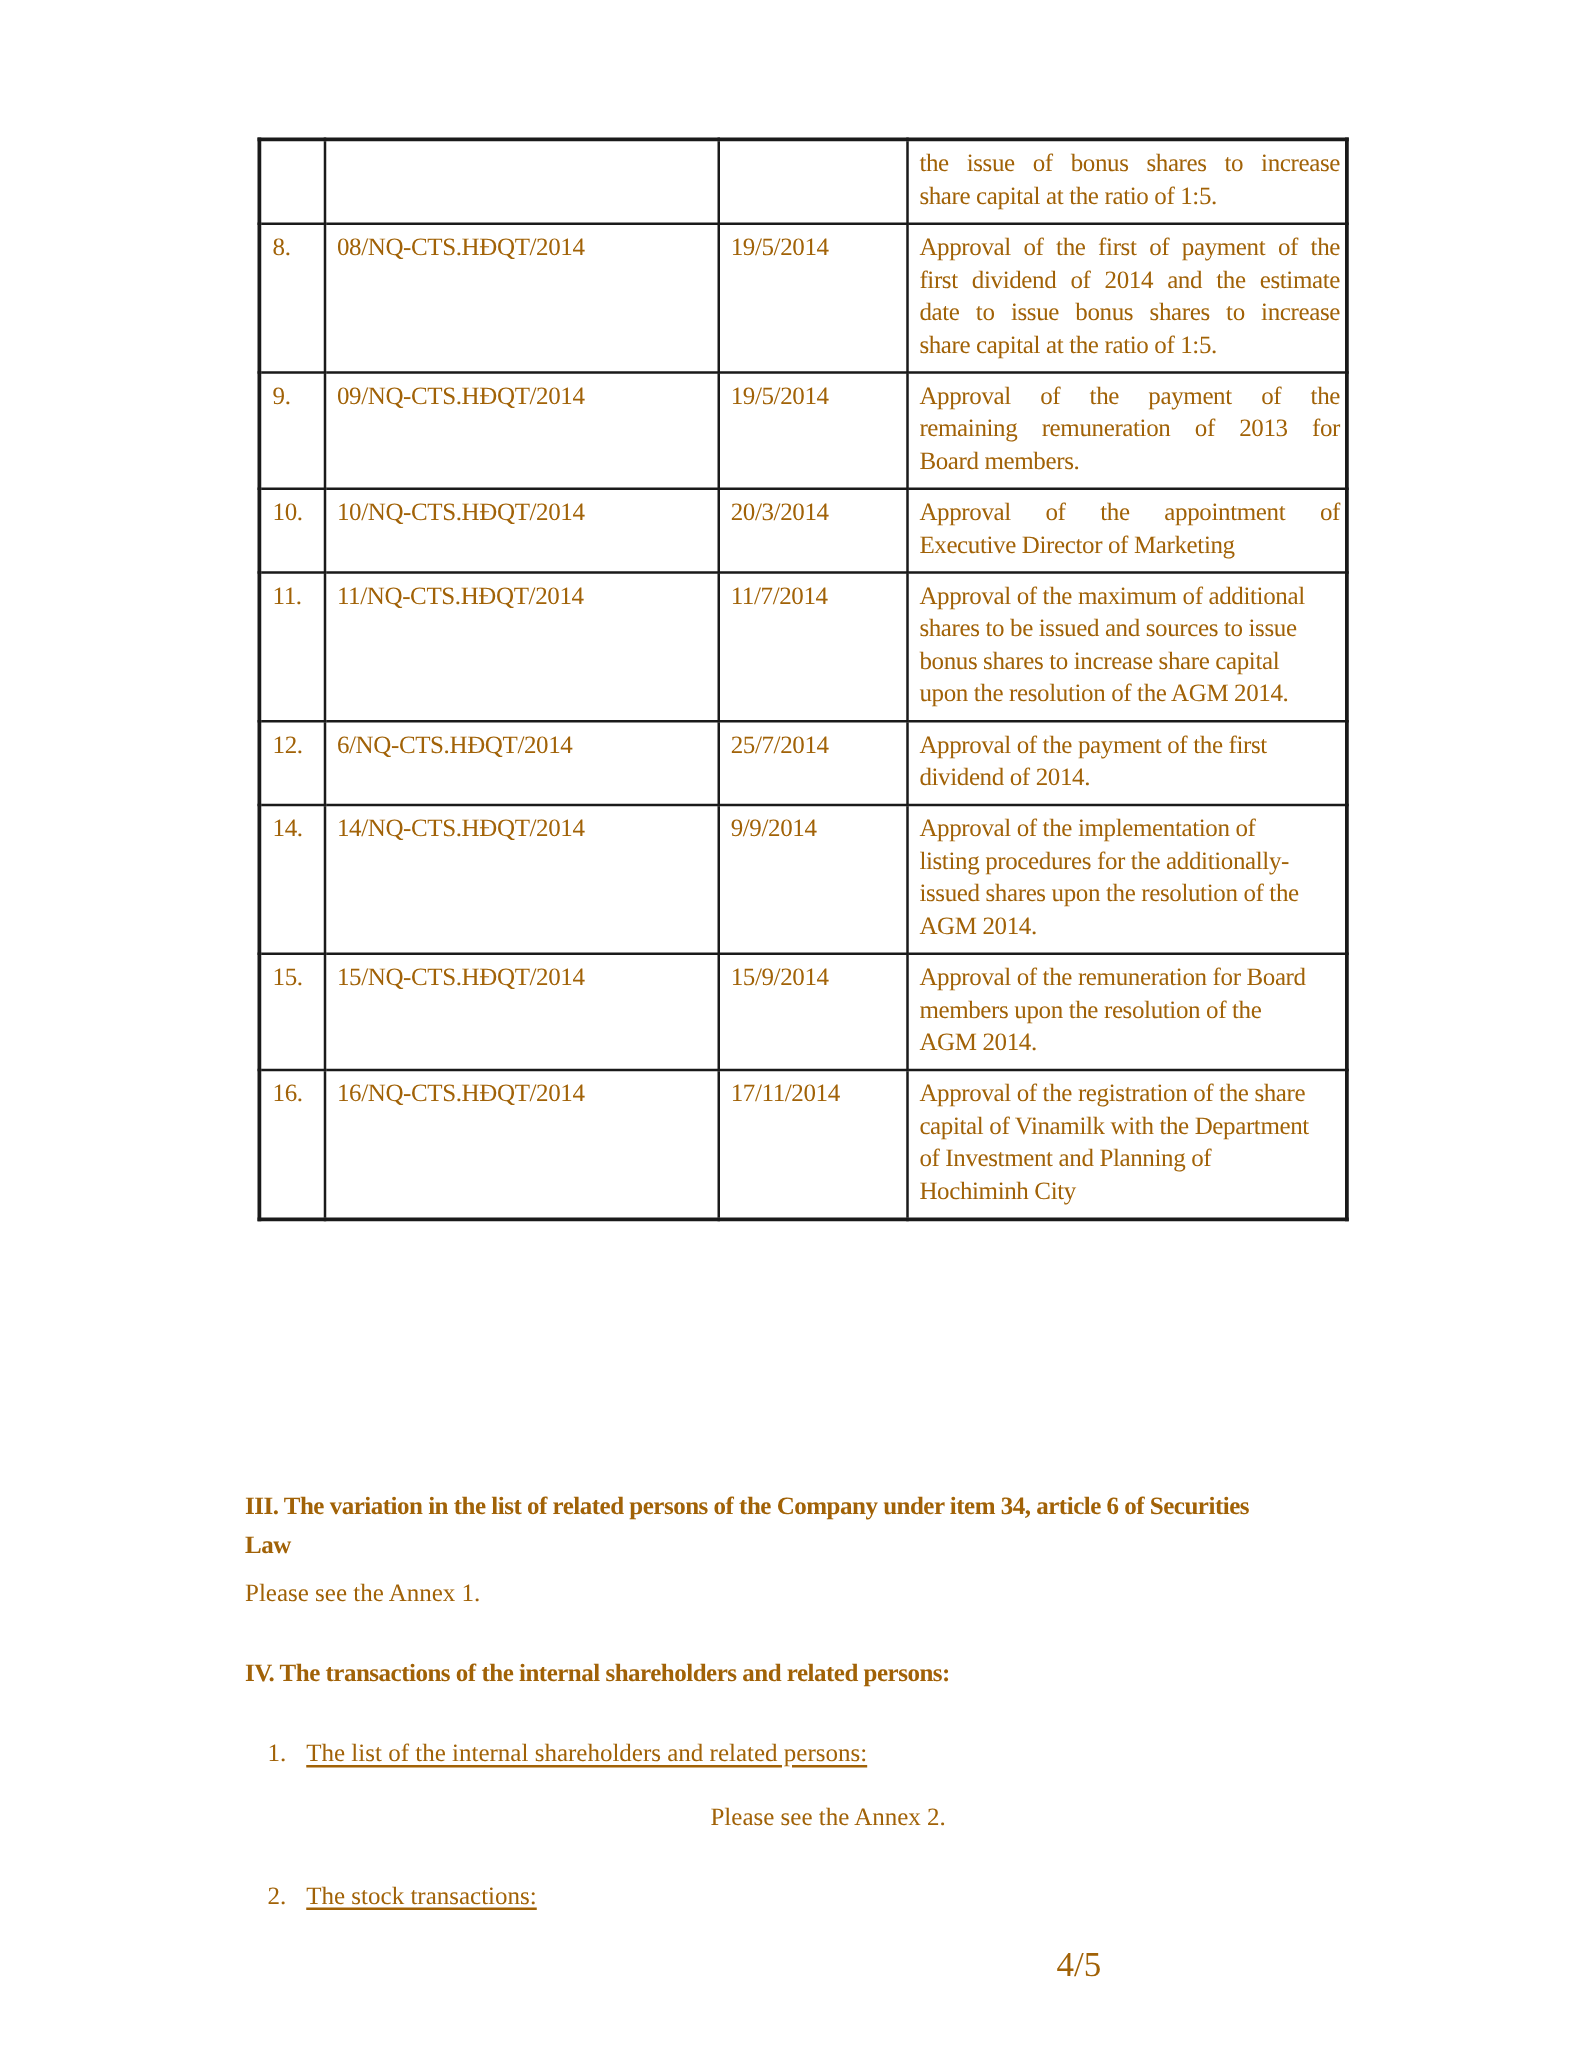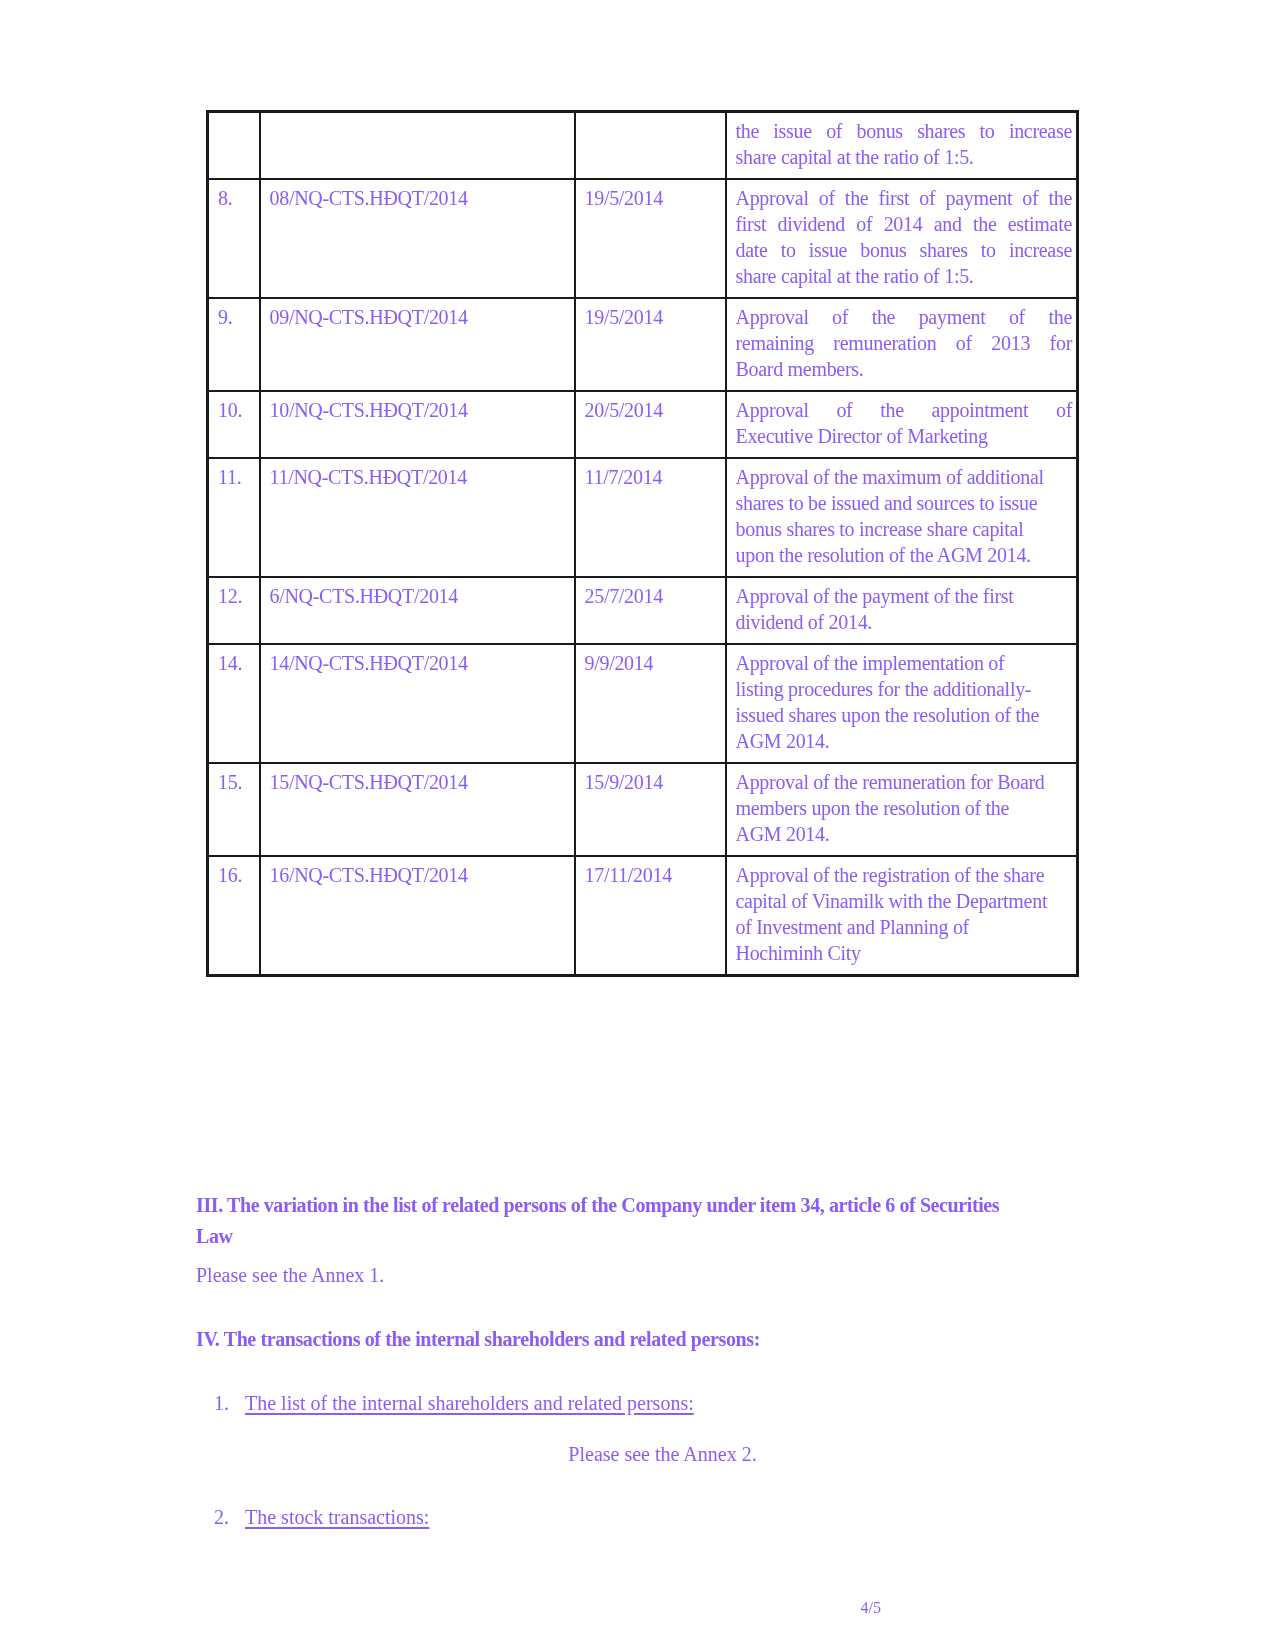--- a/index.html
+++ b/index.html
@@ -5,21 +5,21 @@
   html, body {
     margin: 0;
     padding: 0;
     background: #ffffff;
   }
   .page {
     position: relative;
     width: 1080px;
     height: 1650px;
     background: #ffffff;
-    color: #8b5cf6;
+    color: #a16207;
     font-family: "Liberation Serif", "DejaVu Serif", serif;
     overflow: hidden;
   }
 
   
   table.res-table {
     position: absolute;
     left: 206px;
     top: 110px;
     width: 870px;
@@ -90,23 +90,22 @@
     margin: 21px 0 0 49px;
     line-height: 30px;
     text-align: center;
   }
 
   
   .page-number {
     position: absolute;
     top: 1558px;
     right: 199px;
-    font-size: 16px;
-    line-height: 30px;
-    margin-top: 35px;
+    font-size: 28px;
+    line-height: 30px;
   }
 </style>
 </head>
 <body>
 
 <div class="page">
 
   <table class="res-table">
     <colgroup>
       <col style="width:52px">
@@ -141,21 +140,21 @@
           <td class="c-date">19/5/2014</td>
           <td class="c-content">
             <div class="line-j">Approval of the payment of the</div>
             <div class="line-j">remaining remuneration of 2013 for</div>
             <div class="line">Board members.</div>
           </td>
         </tr>
         <tr>
           <td class="c-no">10.</td>
           <td class="c-res">10/NQ-CTS.HĐQT/2014</td>
-          <td class="c-date">20/5/2014</td>
+          <td class="c-date">20/3/2014</td>
           <td class="c-content">
             <div class="line-j">Approval of the appointment of</div>
             <div class="line">Executive Director of Marketing</div>
           </td>
         </tr>
         <tr>
           <td class="c-no">11.</td>
           <td class="c-res">11/NQ-CTS.HĐQT/2014</td>
           <td class="c-date">11/7/2014</td>
           <td class="c-content">

